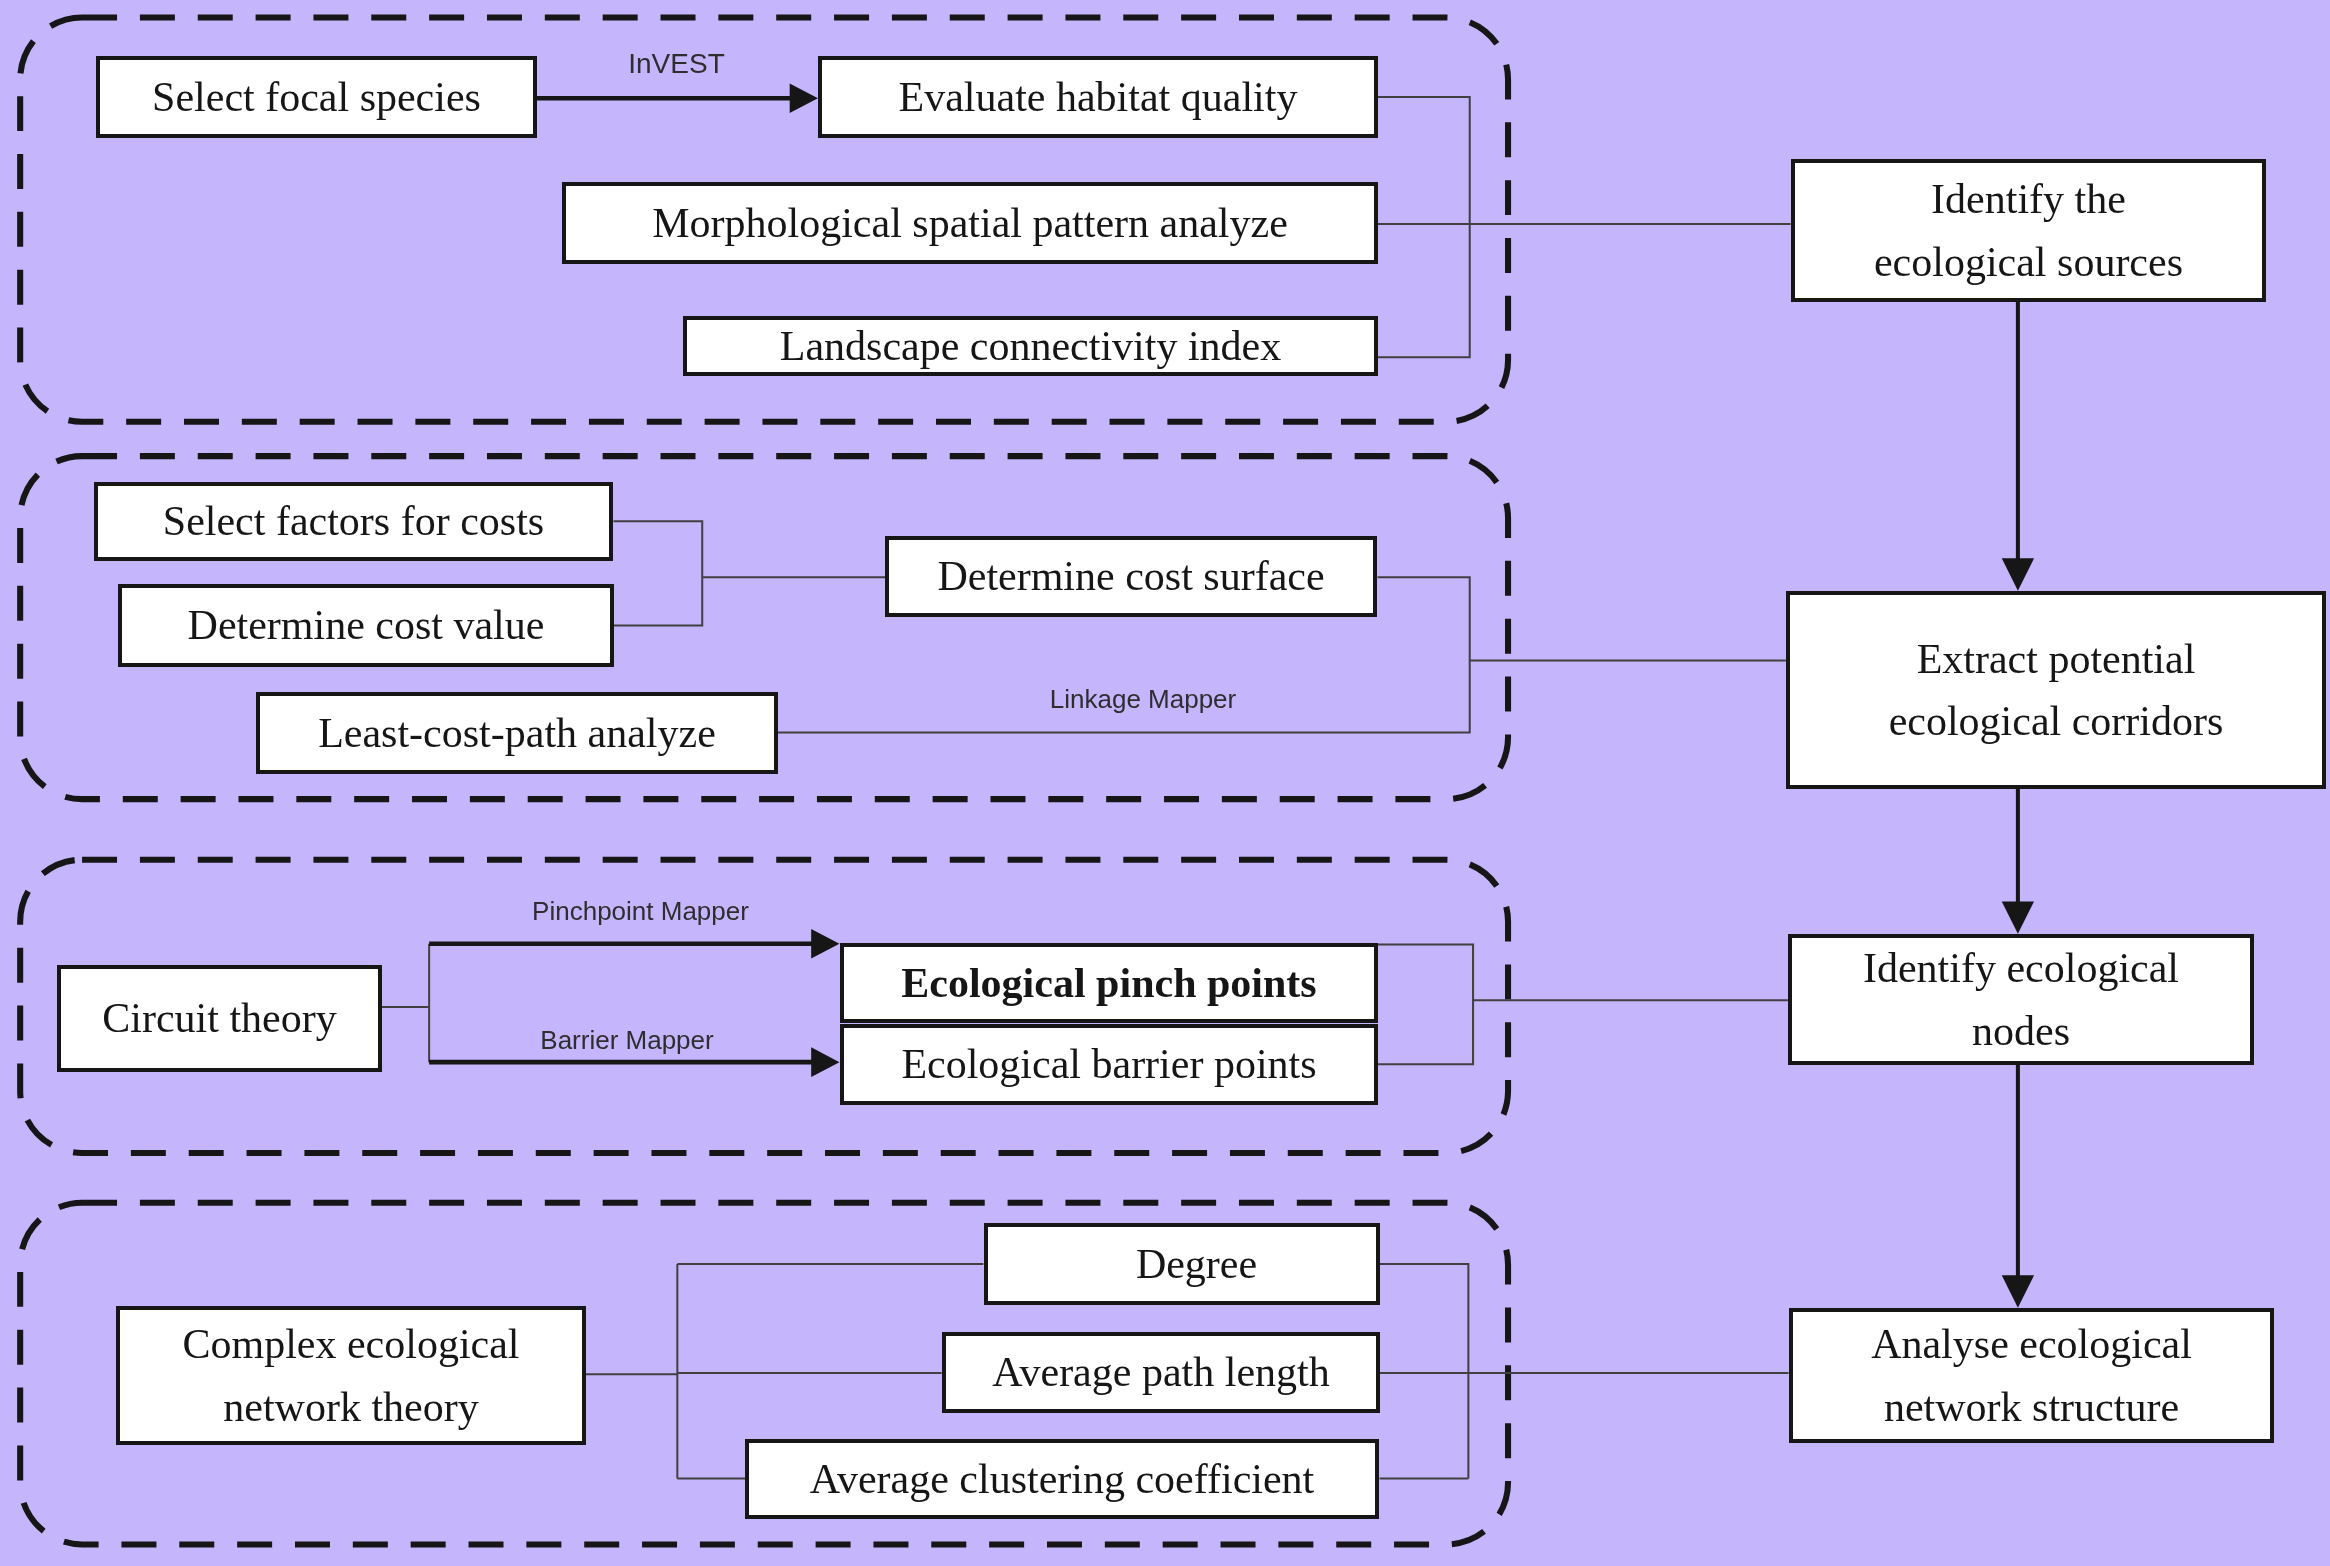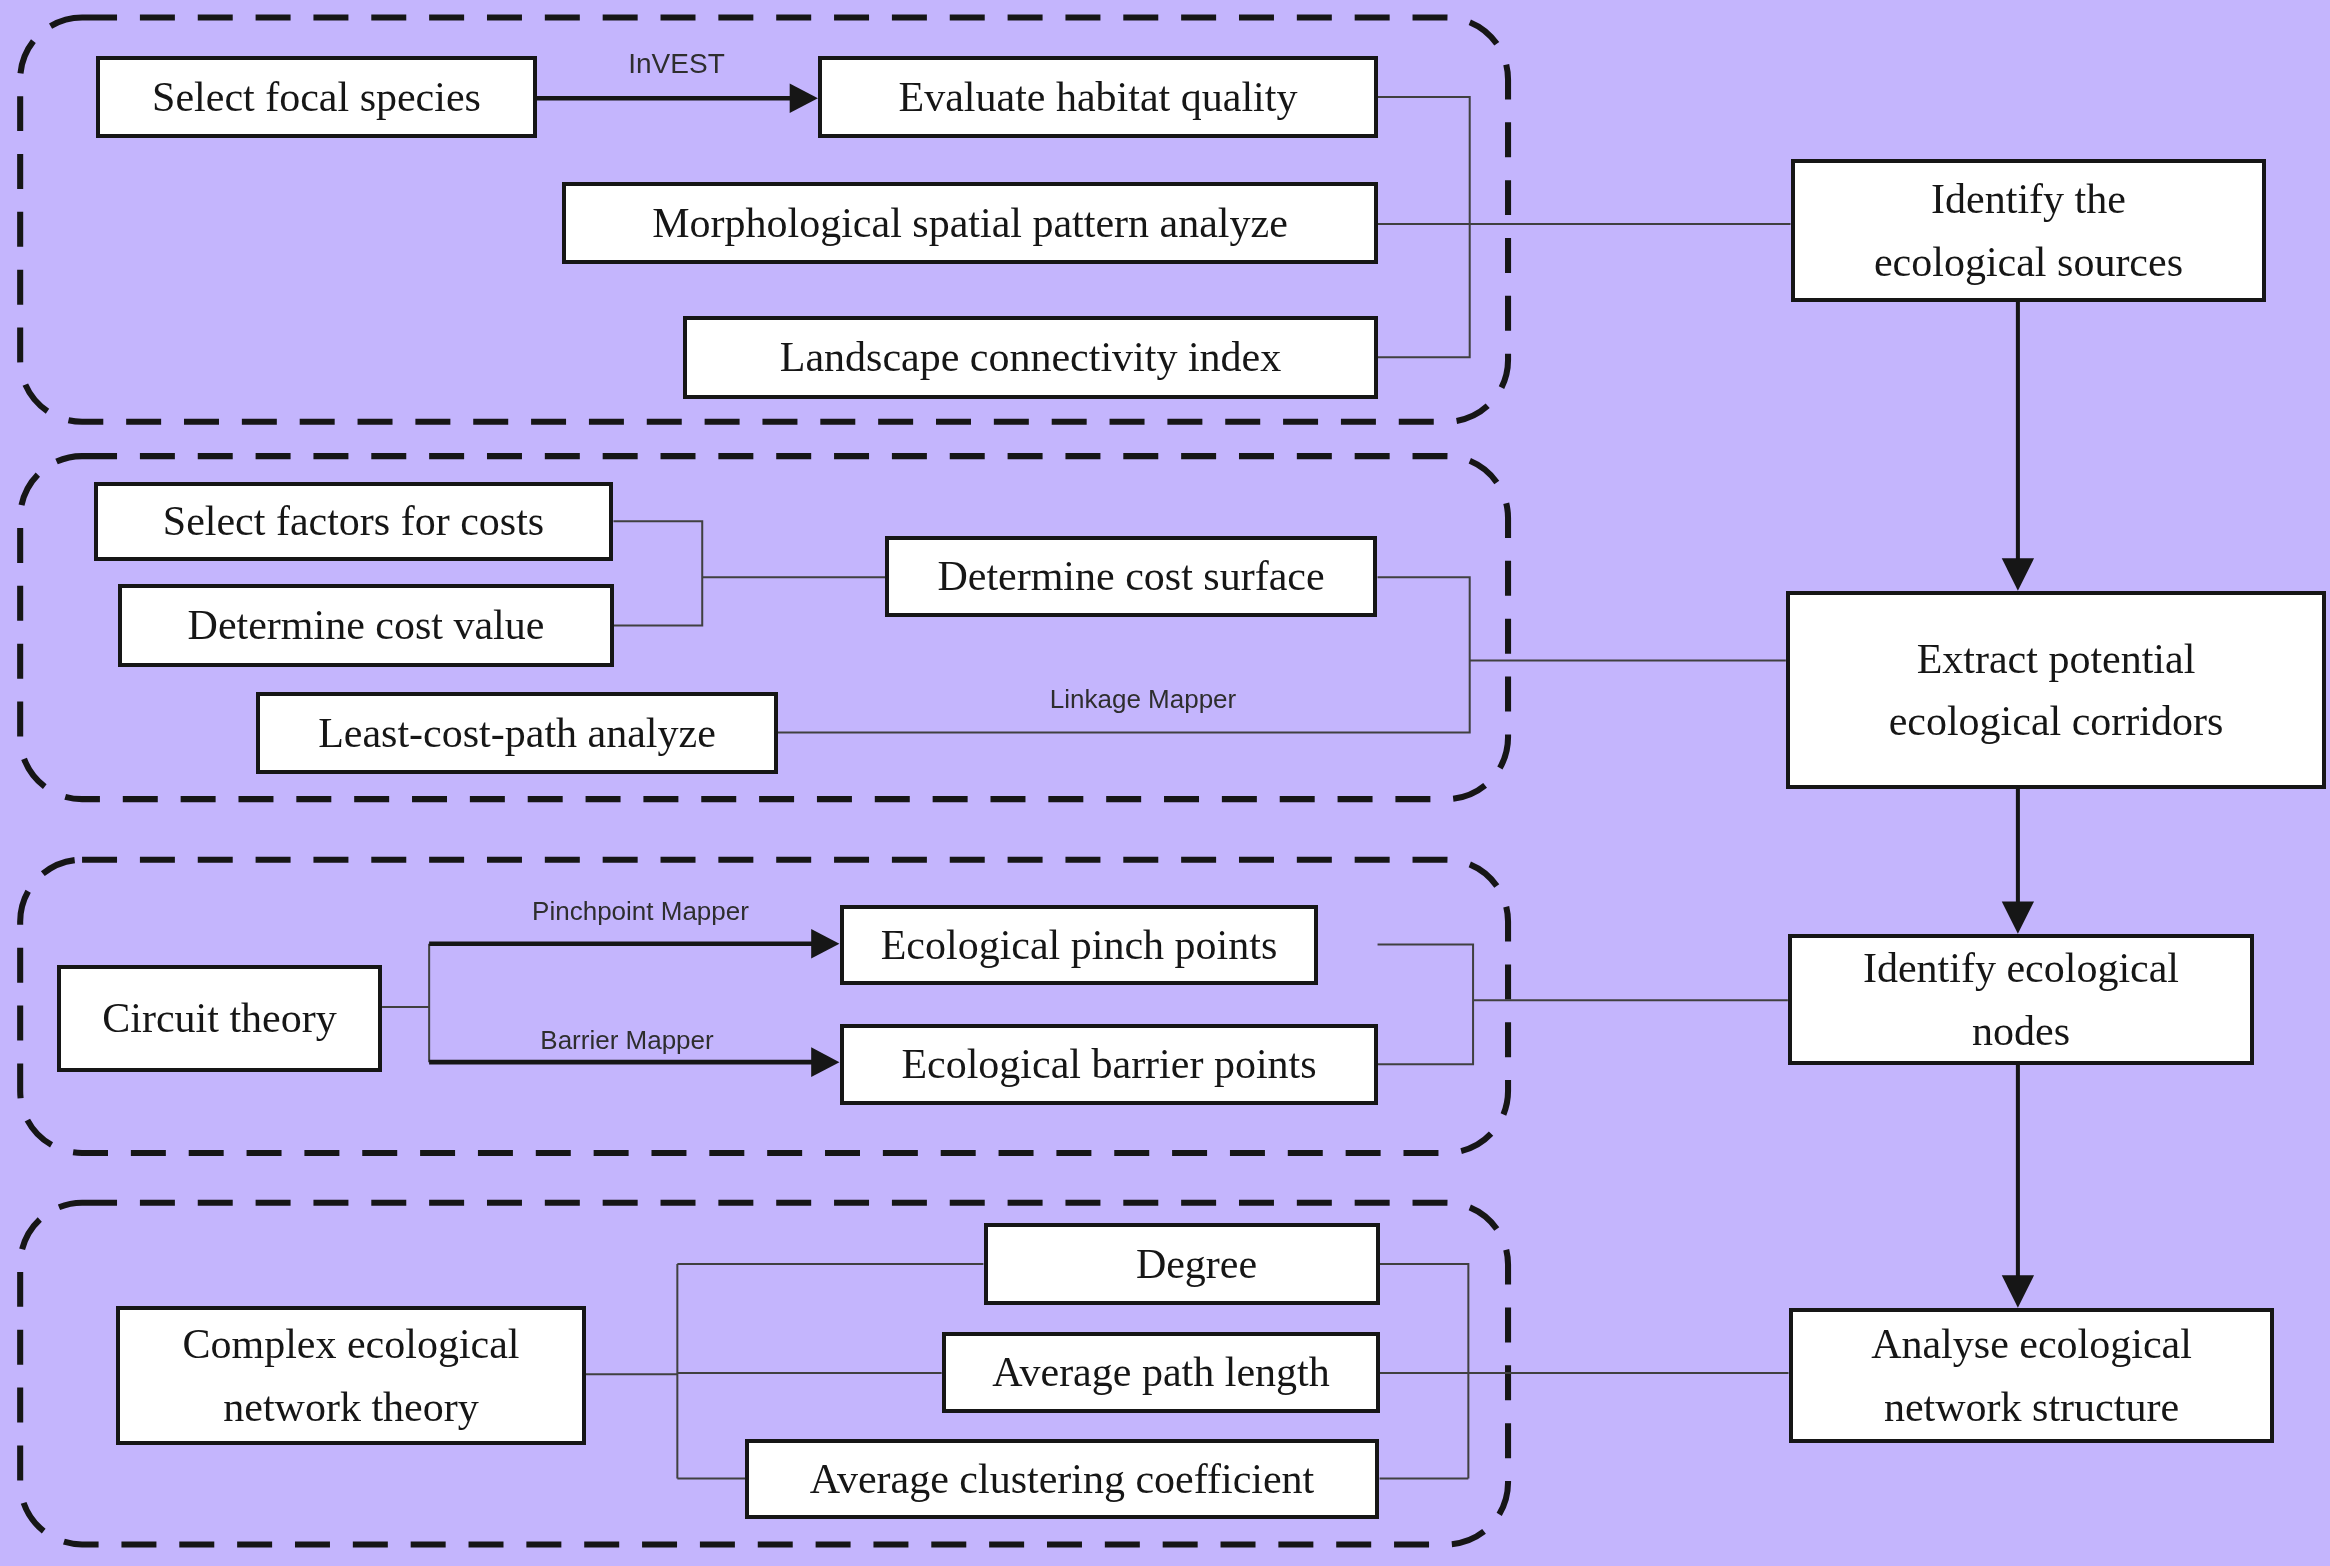--- a/index.html
+++ b/index.html
@@ -95,32 +95,32 @@
       <polygon points="2976,830 3024,830 3000,878"></polygon>
       <polygon points="2976,1340 3024,1340 3000,1388"></polygon>
       <polygon points="2976,1896 3024,1896 3000,1944"></polygon>
     </g>
   </svg>
 
   <div class="box" style="left:96px; top:56px; width:441px; height:82px;">Select focal species</div>
   <div class="annot small" style="left:609px; top:46px; width:135px; height:35px;">InVEST</div>
   <div class="box" style="left:818px; top:56px; width:560px; height:82px;">Evaluate habitat quality</div>
   <div class="box" style="left:562px; top:182px; width:816px; height:82px;">Morphological spatial pattern analyze</div>
-  <div class="box" style="left:683px; top:316px; width:695px; height:83px;font-family:Liberation Serif, serif;">Landscape connectivity index</div>
+  <div class="box" style="left:683px; top:316px; width:695px; height:60px;font-family:Liberation Serif, serif;">Landscape connectivity index</div>
 
   <div class="box" style="left:94px; top:482px; width:519px; height:79px;">Select factors for costs</div>
   <div class="box" style="left:118px; top:584px; width:496px; height:83px;">Determine cost value</div>
   <div class="box" style="left:885px; top:536px; width:492px; height:81px;">Determine cost surface</div>
   <div class="annot med" style="left:975px; top:678px; width:336px; height:42px;">Linkage Mapper</div>
   <div class="box" style="left:256px; top:692px; width:522px; height:82px;">Least-cost-path analyze</div>
 
   <div class="box" style="left:57px; top:965px; width:325px; height:107px;">Circuit theory</div>
   <div class="annot med" style="left:464px; top:891px; width:353px; height:40px;">Pinchpoint Mapper</div>
   <div class="annot med" style="left:471px; top:1020px; width:312px; height:40px;text-align:center;">Barrier Mapper</div>
-  <div class="box" style="left:840px; top:905px; width:478px; height:80px;">Ecological pinch points</div>
+  <div class="box" style="left:840px; top:943px; width:538px; height:80px;font-weight:bold;">Ecological pinch points</div>
   <div class="box" style="left:840px; top:1024px; width:538px; height:81px;">Ecological barrier points</div>
 
   <div class="box" style="left:116px; top:1306px; width:470px; height:139px;">Complex ecological
 network theory</div>
   <div class="box" style="left:984px; top:1223px; width:396px; height:82px;padding-left:29px;">Degree</div>
   <div class="box" style="left:942px; top:1332px; width:438px; height:81px;">Average path length</div>
   <div class="box" style="left:745px; top:1439px; width:634px; height:80px;">Average clustering coefficient</div>
 
   <div class="box" style="left:1791px; top:159px; width:475px; height:143px;">Identify the
 ecological sources</div>

